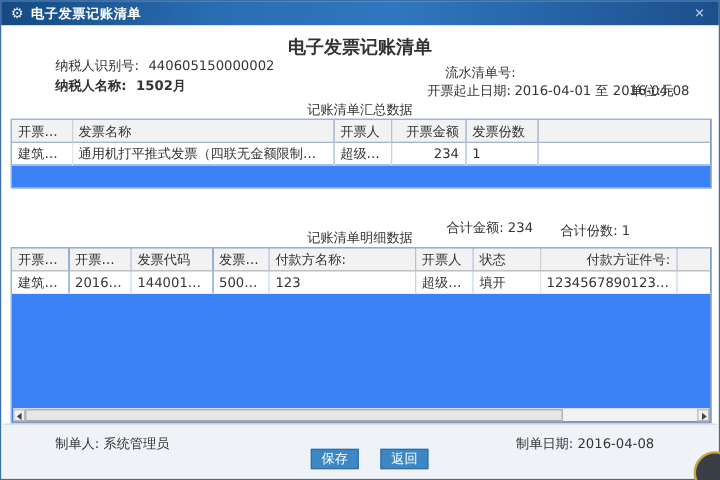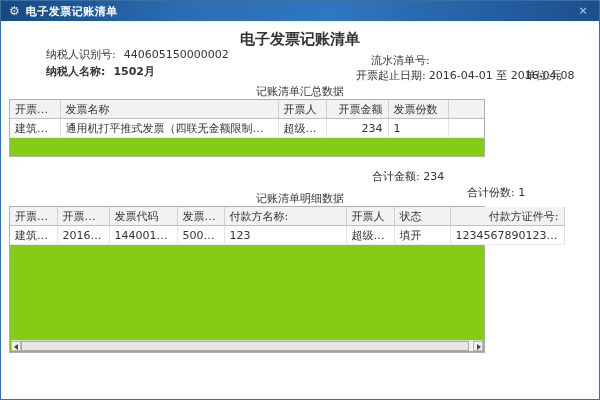--- a/index.html
+++ b/index.html
@@ -34,42 +34,42 @@
   }
   .fld{position:absolute;font-size:11px;color:#333;white-space:nowrap;text-align:center;}
   .fld .lab{margin-right:8px;}
   
   .section-title{
     position:absolute;left:0;right:0;text-align:center;
     font-size:11px;color:#333;
   }
   
   .grid{
-    position:absolute;left:8px;width:476px;
-    border:1px solid #b0b0b0;box-sizing:border-box;background:#84cc16;
+    position:absolute;left:8px;width:584px;
+    border:1px solid #b0b0b0;box-sizing:border-box;background:#3b82f6;
   }
   table.g{
     border-collapse:collapse;table-layout:fixed;width:100%;
     font-size:11px;color:#333;
   }
   table.g th{
     background:#f2f2f2;font-weight:normal;text-align:left;
     border-right:1px solid #d0d0d0;border-bottom:1px solid #c0c0c0;
     height:16px;padding:1px 5px;overflow:hidden;white-space:nowrap;text-overflow:ellipsis;
   }
   table.g td{
     border-right:1px solid #e4e4e4;border-bottom:1px solid #ececec;
     height:16px;padding:1px 5px;overflow:hidden;white-space:nowrap;text-overflow:ellipsis;
     background:#fff;
   }
   table.g .num{text-align:right;}
   table.g th.filler,table.g td.filler{border-right:none;}
   
   .totals{position:absolute;top:168px;left:0;right:0;font-size:11px;color:#333;}
-  .totals .t1{position:absolute;left:371px;}
+  .totals .t1{position:absolute;left:371px;margin-top:13px;}
   .totals .t2{position:absolute;left:466px;margin-top:16px;}
   
   .hscroll{
     position:absolute;left:1px;right:1px;bottom:1px;height:10px;
     background:#f2f2f2;border-top:1px solid #d8d8d8;
   }
   .hs-btn{
     position:absolute;top:0;width:10px;height:10px;background:#f0f0f0;
     border:1px solid #b8b8b8;box-sizing:border-box;
   }
@@ -215,14 +215,25 @@
       <div class="hs-btn left">
           <span class="tri"></span>
         </div>
       <div class="hs-thumb"></div>
       <div class="hs-btn right">
           <span class="tri"></span>
         </div>
     </div>
   </div>
 
+  <div class="footer">
+    <div class="ftext" style="left:44px;top:8px;">
+      <span>制单人:</span> <span>系统管理员</span>
+    </div>
+    <div class="ftext" style="left:428px;top:8px;">
+      <span>制单日期:</span> <span>2016-04-08</span>
+    </div>
+    <button class="btn save">保存</button>
+    <button class="btn back">返回</button>
+    <div class="corner-widget"></div>
+  </div>
 
 </div>
 
 </body></html>

